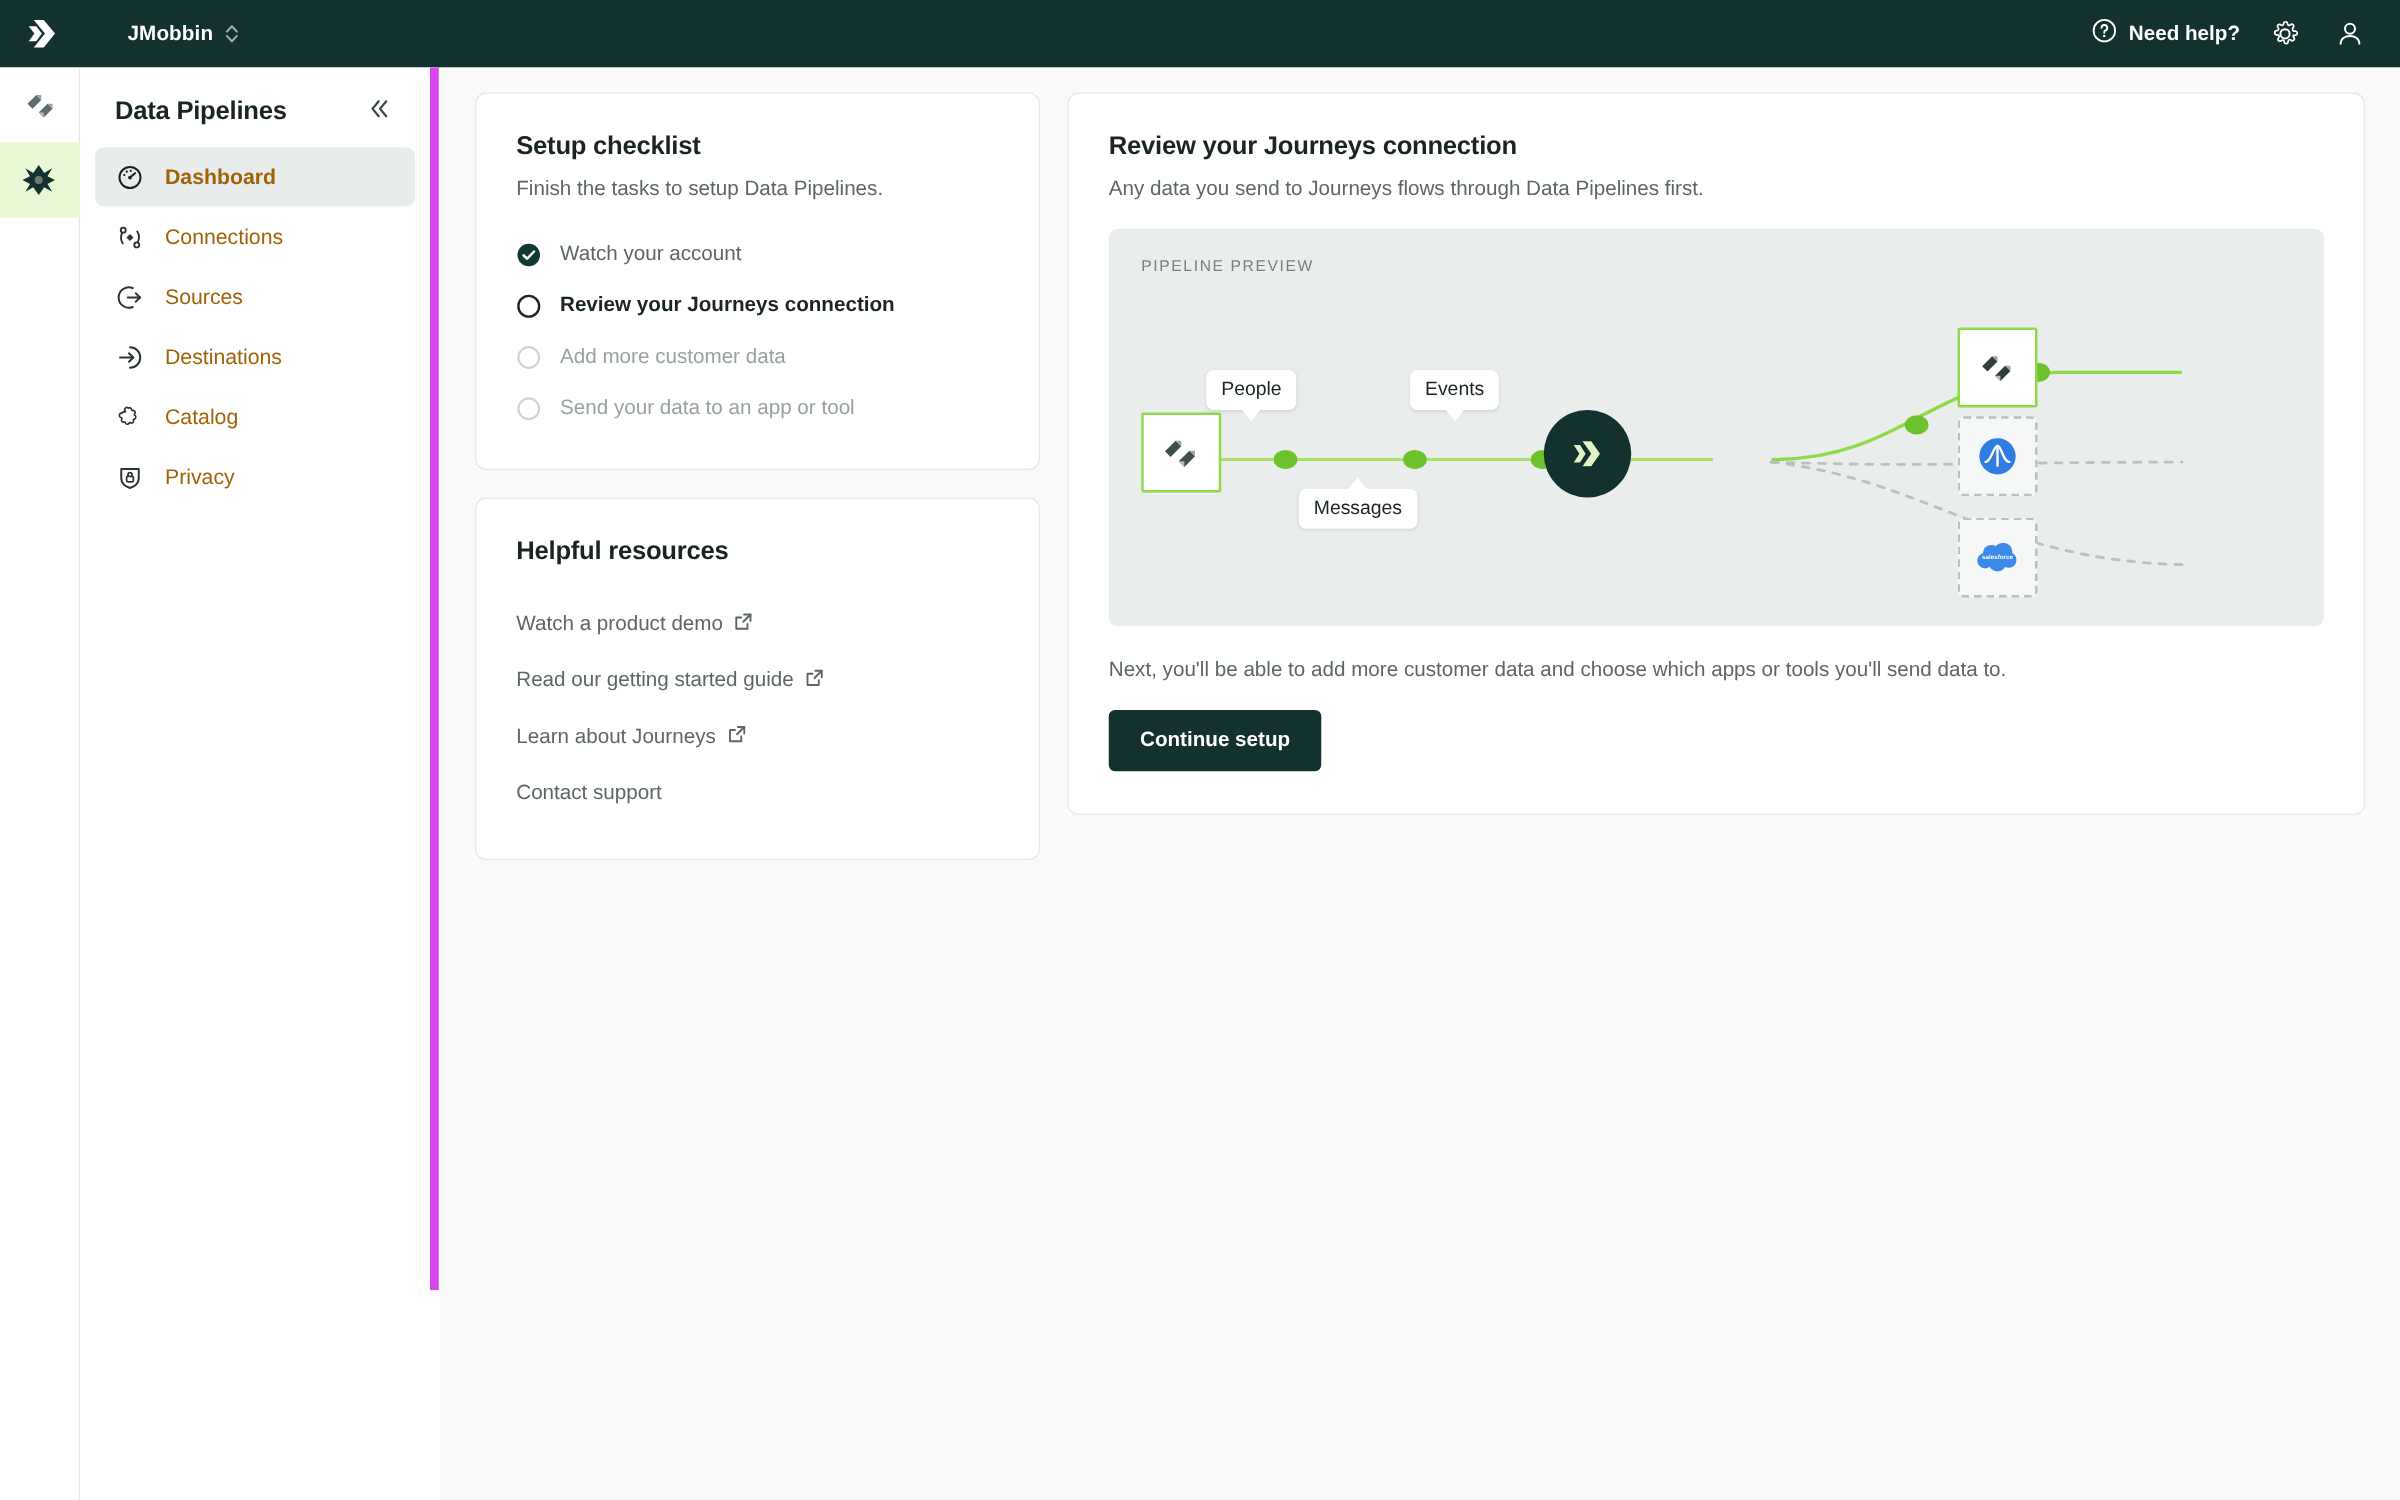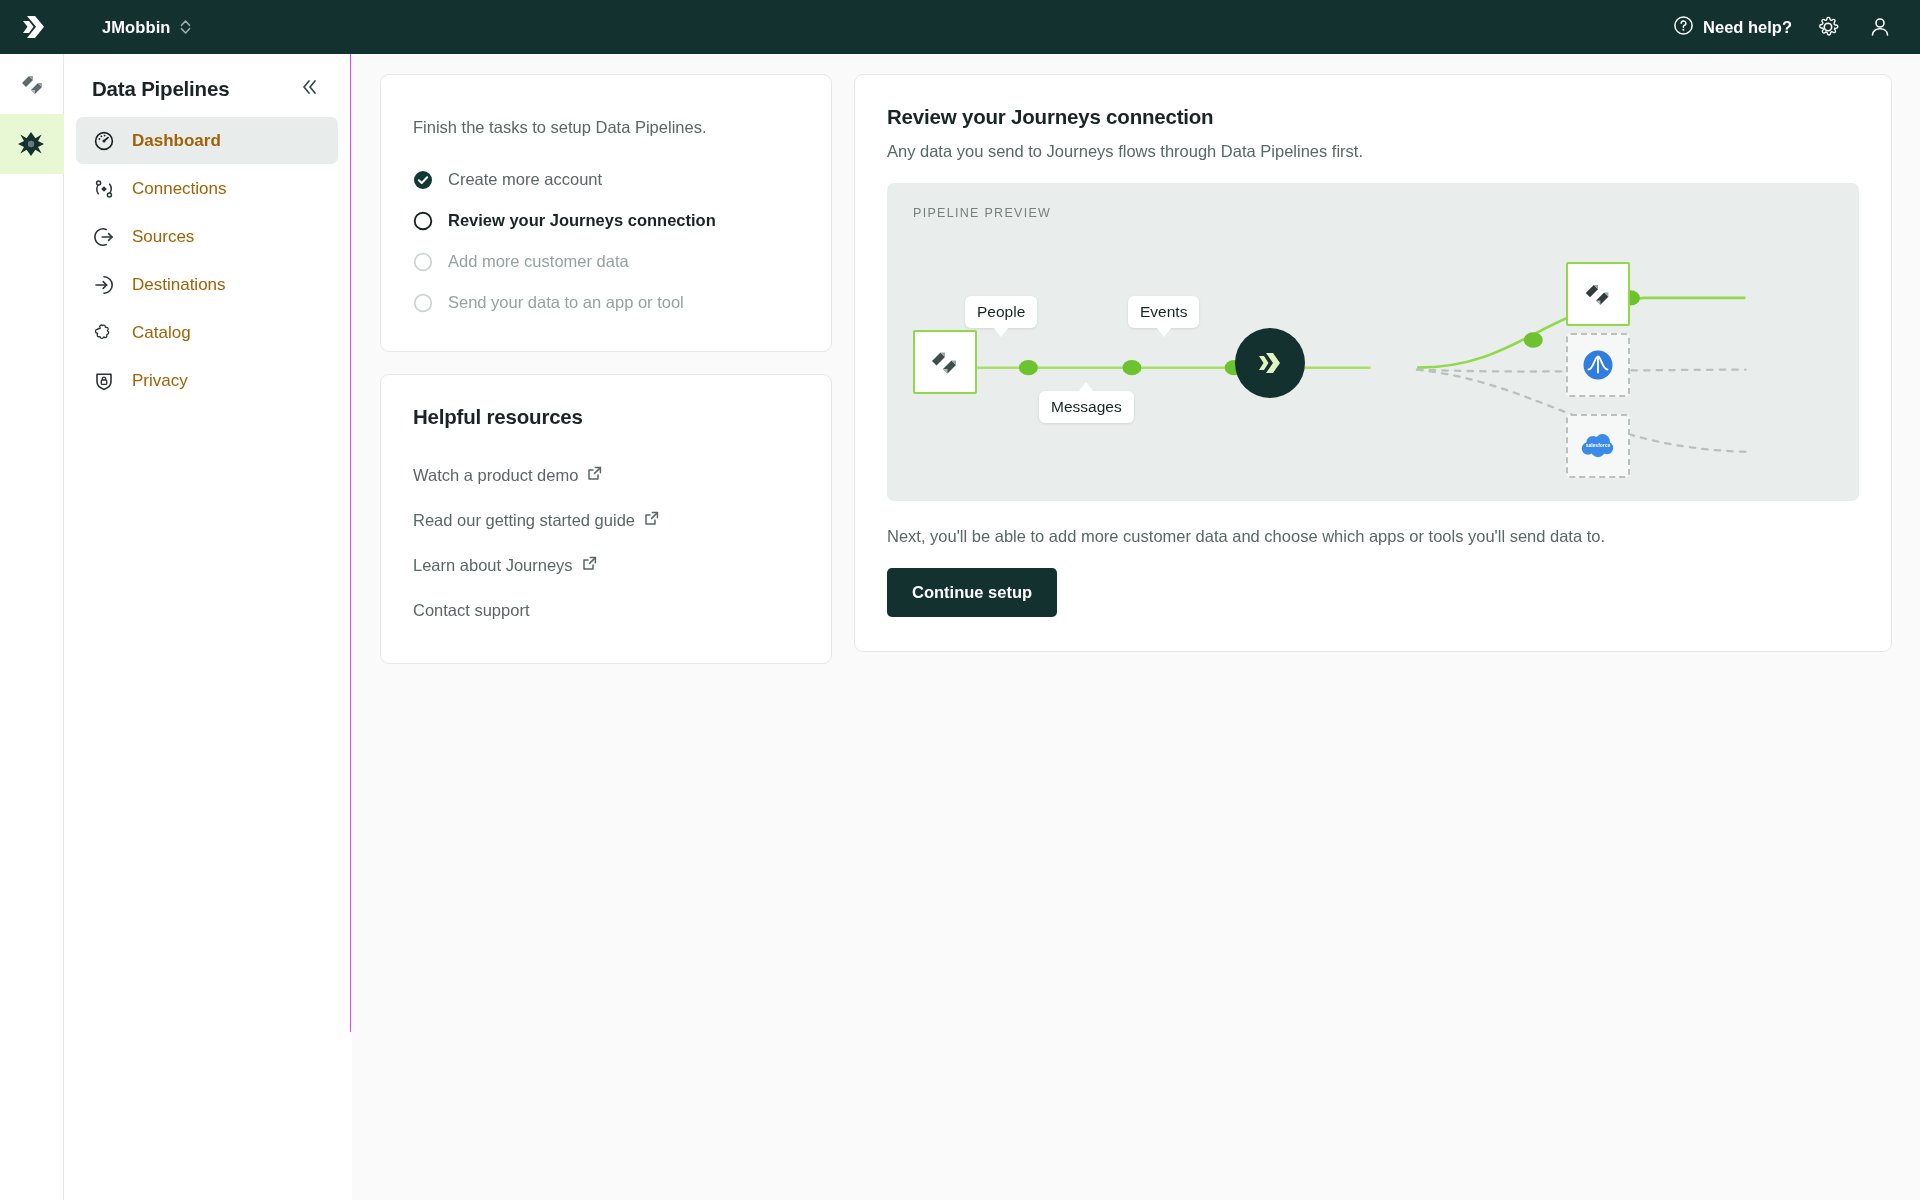--- a/index.html
+++ b/index.html
@@ -31,21 +31,21 @@
   .rail {
     position: absolute; left: 0; top: 54px; width: 64px; height: 1146px;
     background: #ffffff; border-right: 1px solid #e6e8e8;
   }
   .rail-item { width: 64px; height: 60px; display: flex; align-items: center; justify-content: center; }
   .rail-item.active { background: #e8f7d4; border-right: 3px solid transparent; }
 
   
   .sidebar {
     position: absolute; left: 64px; top: 54px; width: 287px; height: 978px;
-    background: #ffffff; border-right: 1px solid #d946ef; padding-top: 6px;
+    background: #ffffff; border-right: 7px solid #d946ef; padding-top: 6px;
   }
   .sidebar-head {
     display: flex; align-items: center; justify-content: space-between;
     padding: 14px 26px 14px 28px;
   }
   .sidebar-title { font-size: 20.5px; font-weight: bold; color: #1b2424; letter-spacing: -.2px; }
   .collapse-btn { color: #3b4646; font-size: 19px; line-height: 1; padding: 2px 4px; }
   .nav { padding: 0 12px; }
   .nav-item {
     display: flex; align-items: center; gap: 16px;
@@ -271,31 +271,32 @@
 
   </div>
 </div>
 
 <div class="main">
   <div class="cards-row">
 
     <div class="col-left">
 
       <div class="card card-checklist">
+        <div class="card-title">Setup checklist</div>
         <div class="card-sub">Finish the tasks to setup Data Pipelines.</div>
         <div class="checklist">
 
           <div class="check-item done">
             <span class="check-mark">
               <svg width="20" height="20" viewBox="0 0 20 20">
                 <circle cx="10" cy="10" r="9" fill="#123833"></circle>
                 <path d="M5.8 10.2 L8.7 13 L14.2 7.2" stroke="#fff" stroke-width="2" fill="none" stroke-linecap="round" stroke-linejoin="round"></path>
               </svg>
             </span>
-            <span class="check-label">Create more account</span>
+            <span class="check-label">Watch your account</span>
           </div>
 
           <div class="check-item current">
             <span class="check-mark">
               <svg width="20" height="20" viewBox="0 0 20 20">
                 <circle cx="10" cy="10" r="8.3" stroke="#1b2424" stroke-width="1.9" fill="none"></circle>
               </svg>
             </span>
             <span class="check-label">Review your Journeys connection</span>
           </div>

